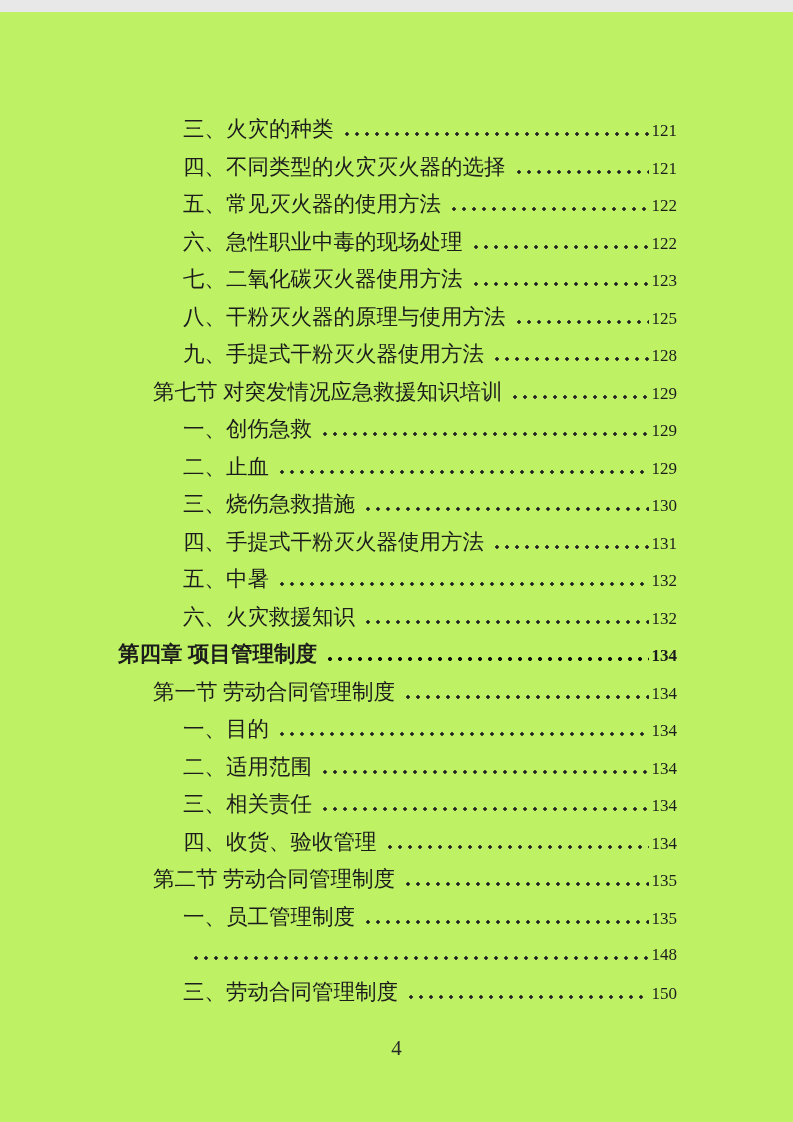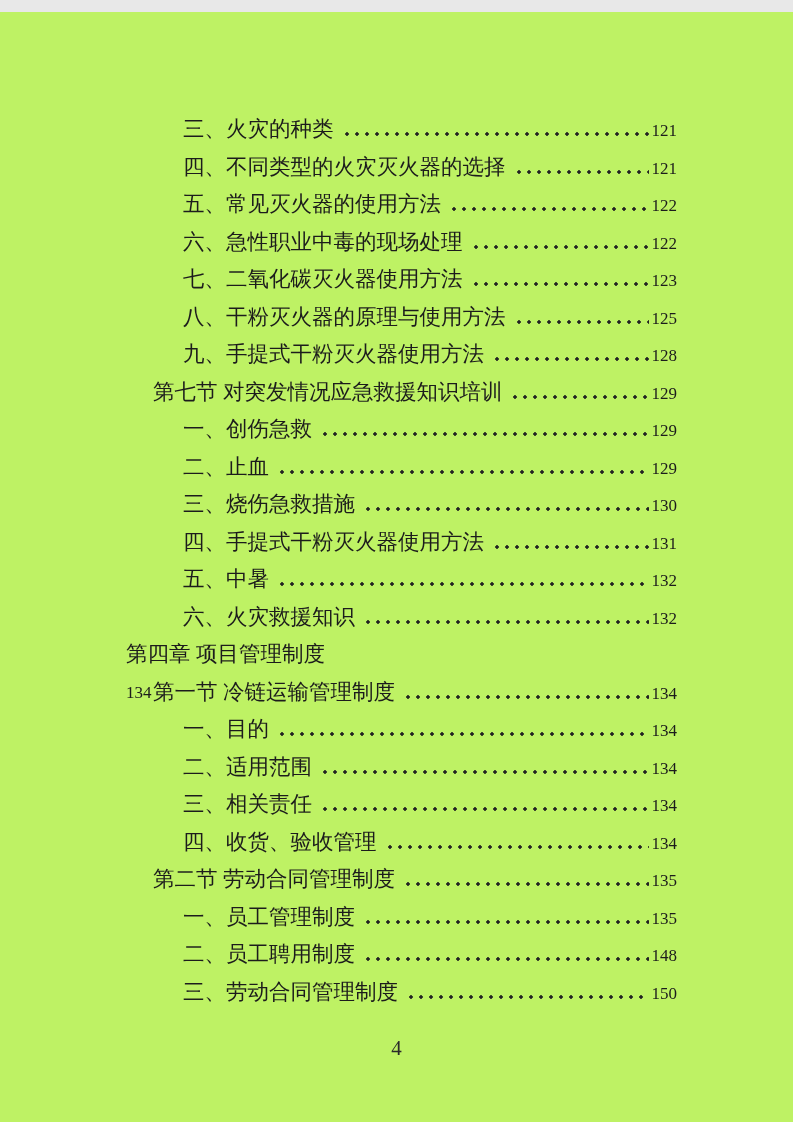--- a/index.html
+++ b/index.html
@@ -23,21 +23,21 @@
   .toc-row {
     display: flex;
     align-items: baseline;
     height: 37.5px;
     line-height: 37.5px;
     font-size: 21.5px;
     white-space: nowrap;
   }
   .lvl-section { padding-left: 35px; }
   .lvl-item    { padding-left: 65px; }
-  .lvl-chapter { font-weight: normal; flex-direction: column; }
+  .lvl-chapter { font-weight: bold; }
   .toc-title { flex: 0 0 auto; white-space: pre; }
   .toc-leader {
     flex: 1 1 auto;
     height: 4px;
     margin: 0 3px 0 8px;
     background-image: radial-gradient(circle at 5px 2px, #222222 1.5px, transparent 1.9px);
     background-size: 10px 4px;
     background-repeat: repeat-x;
     background-position: left bottom;
   }
@@ -134,21 +134,21 @@
       <span class="toc-title">六、火灾救援知识</span>
       <span class="toc-leader"></span>
       <span class="toc-page">132</span>
     </div>
       <div class="toc-row lvl-chapter">
       <span class="toc-title">第四章 项目管理制度</span>
       <span class="toc-leader"></span>
       <span class="toc-page">134</span>
     </div>
       <div class="toc-row lvl-section">
-      <span class="toc-title">第一节 冷链运输管理制度</span>
+      <span class="toc-title">第一节 劳动合同管理制度</span>
       <span class="toc-leader"></span>
       <span class="toc-page">134</span>
     </div>
       <div class="toc-row lvl-item">
       <span class="toc-title">一、目的</span>
       <span class="toc-leader"></span>
       <span class="toc-page">134</span>
     </div>
       <div class="toc-row lvl-item">
       <span class="toc-title">二、适用范围</span>
@@ -169,21 +169,20 @@
       <span class="toc-title">第二节 劳动合同管理制度</span>
       <span class="toc-leader"></span>
       <span class="toc-page">135</span>
     </div>
       <div class="toc-row lvl-item">
       <span class="toc-title">一、员工管理制度</span>
       <span class="toc-leader"></span>
       <span class="toc-page">135</span>
     </div>
       <div class="toc-row lvl-item">
-      <span class="toc-title">二、员工聘用制度</span>
       <span class="toc-leader"></span>
       <span class="toc-page">148</span>
     </div>
       <div class="toc-row lvl-item">
       <span class="toc-title">三、劳动合同管理制度</span>
       <span class="toc-leader"></span>
       <span class="toc-page">150</span>
     </div>
     </div>
 

